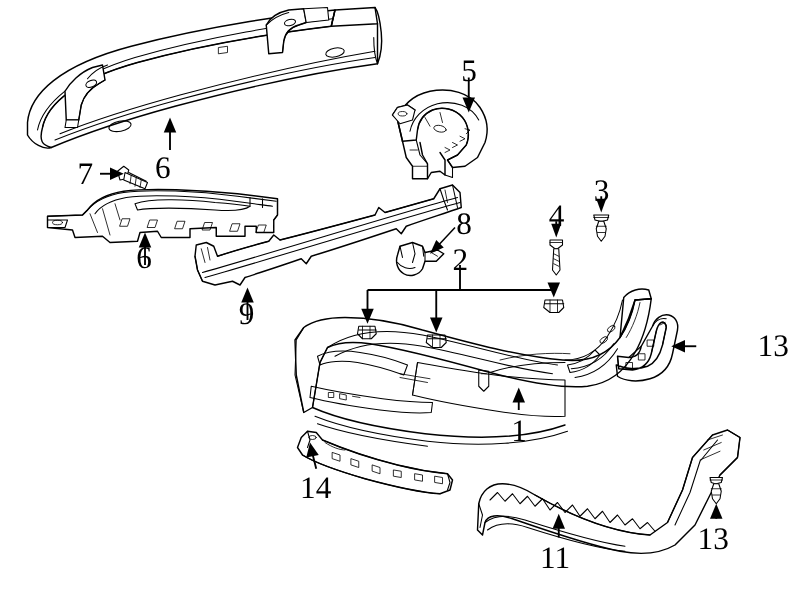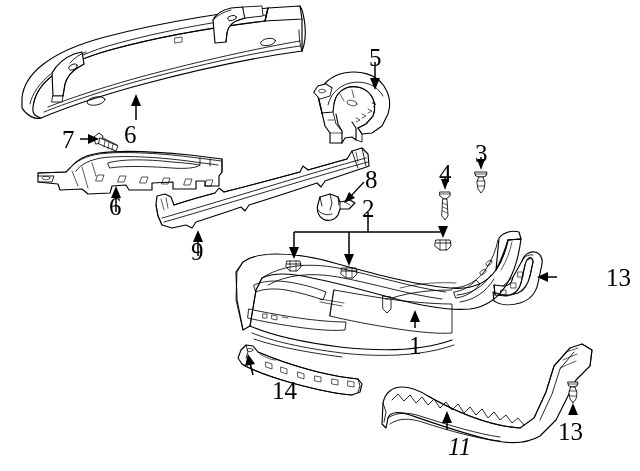--- a/index.html
+++ b/index.html
@@ -411,18 +411,18 @@
   <div class="callout" style="left:409px; top:333px;">1</div>
   <div class="callout" style="left:362px; top:196px;">2</div>
   <div class="callout" style="left:475px; top:141px;">3</div>
   <div class="callout" style="left:439px; top:161px;">4</div>
   <div class="callout" style="left:369px; top:45px;">5</div>
   <div class="callout" style="left:109px; top:194px;">6</div>
   <div class="callout" style="left:62px;  top:127px;">7</div>
   <div class="callout" style="left:365px; top:167px;">8</div>
   <div class="callout" style="left:191px; top:239px;">9</div>
   <div class="callout" style="left:124px; top:122px;">6</div>
-  <div class="callout" style="left:448px; top:434px;font-style:italic;">11</div>
+  <div class="callout" style="left:432px; top:434px;">11</div>
   <div class="callout" style="left:558px; top:419px;">13</div>
   <div class="callout" style="left:562px; top:265px;margin-left:44px;">13</div>
-  <div class="callout" style="left:240px; top:378px;margin-left:32px;">14</div>
+  <div class="callout" style="left:240px; top:378px;">14</div>
 
 </div>
 
 </body></html>

